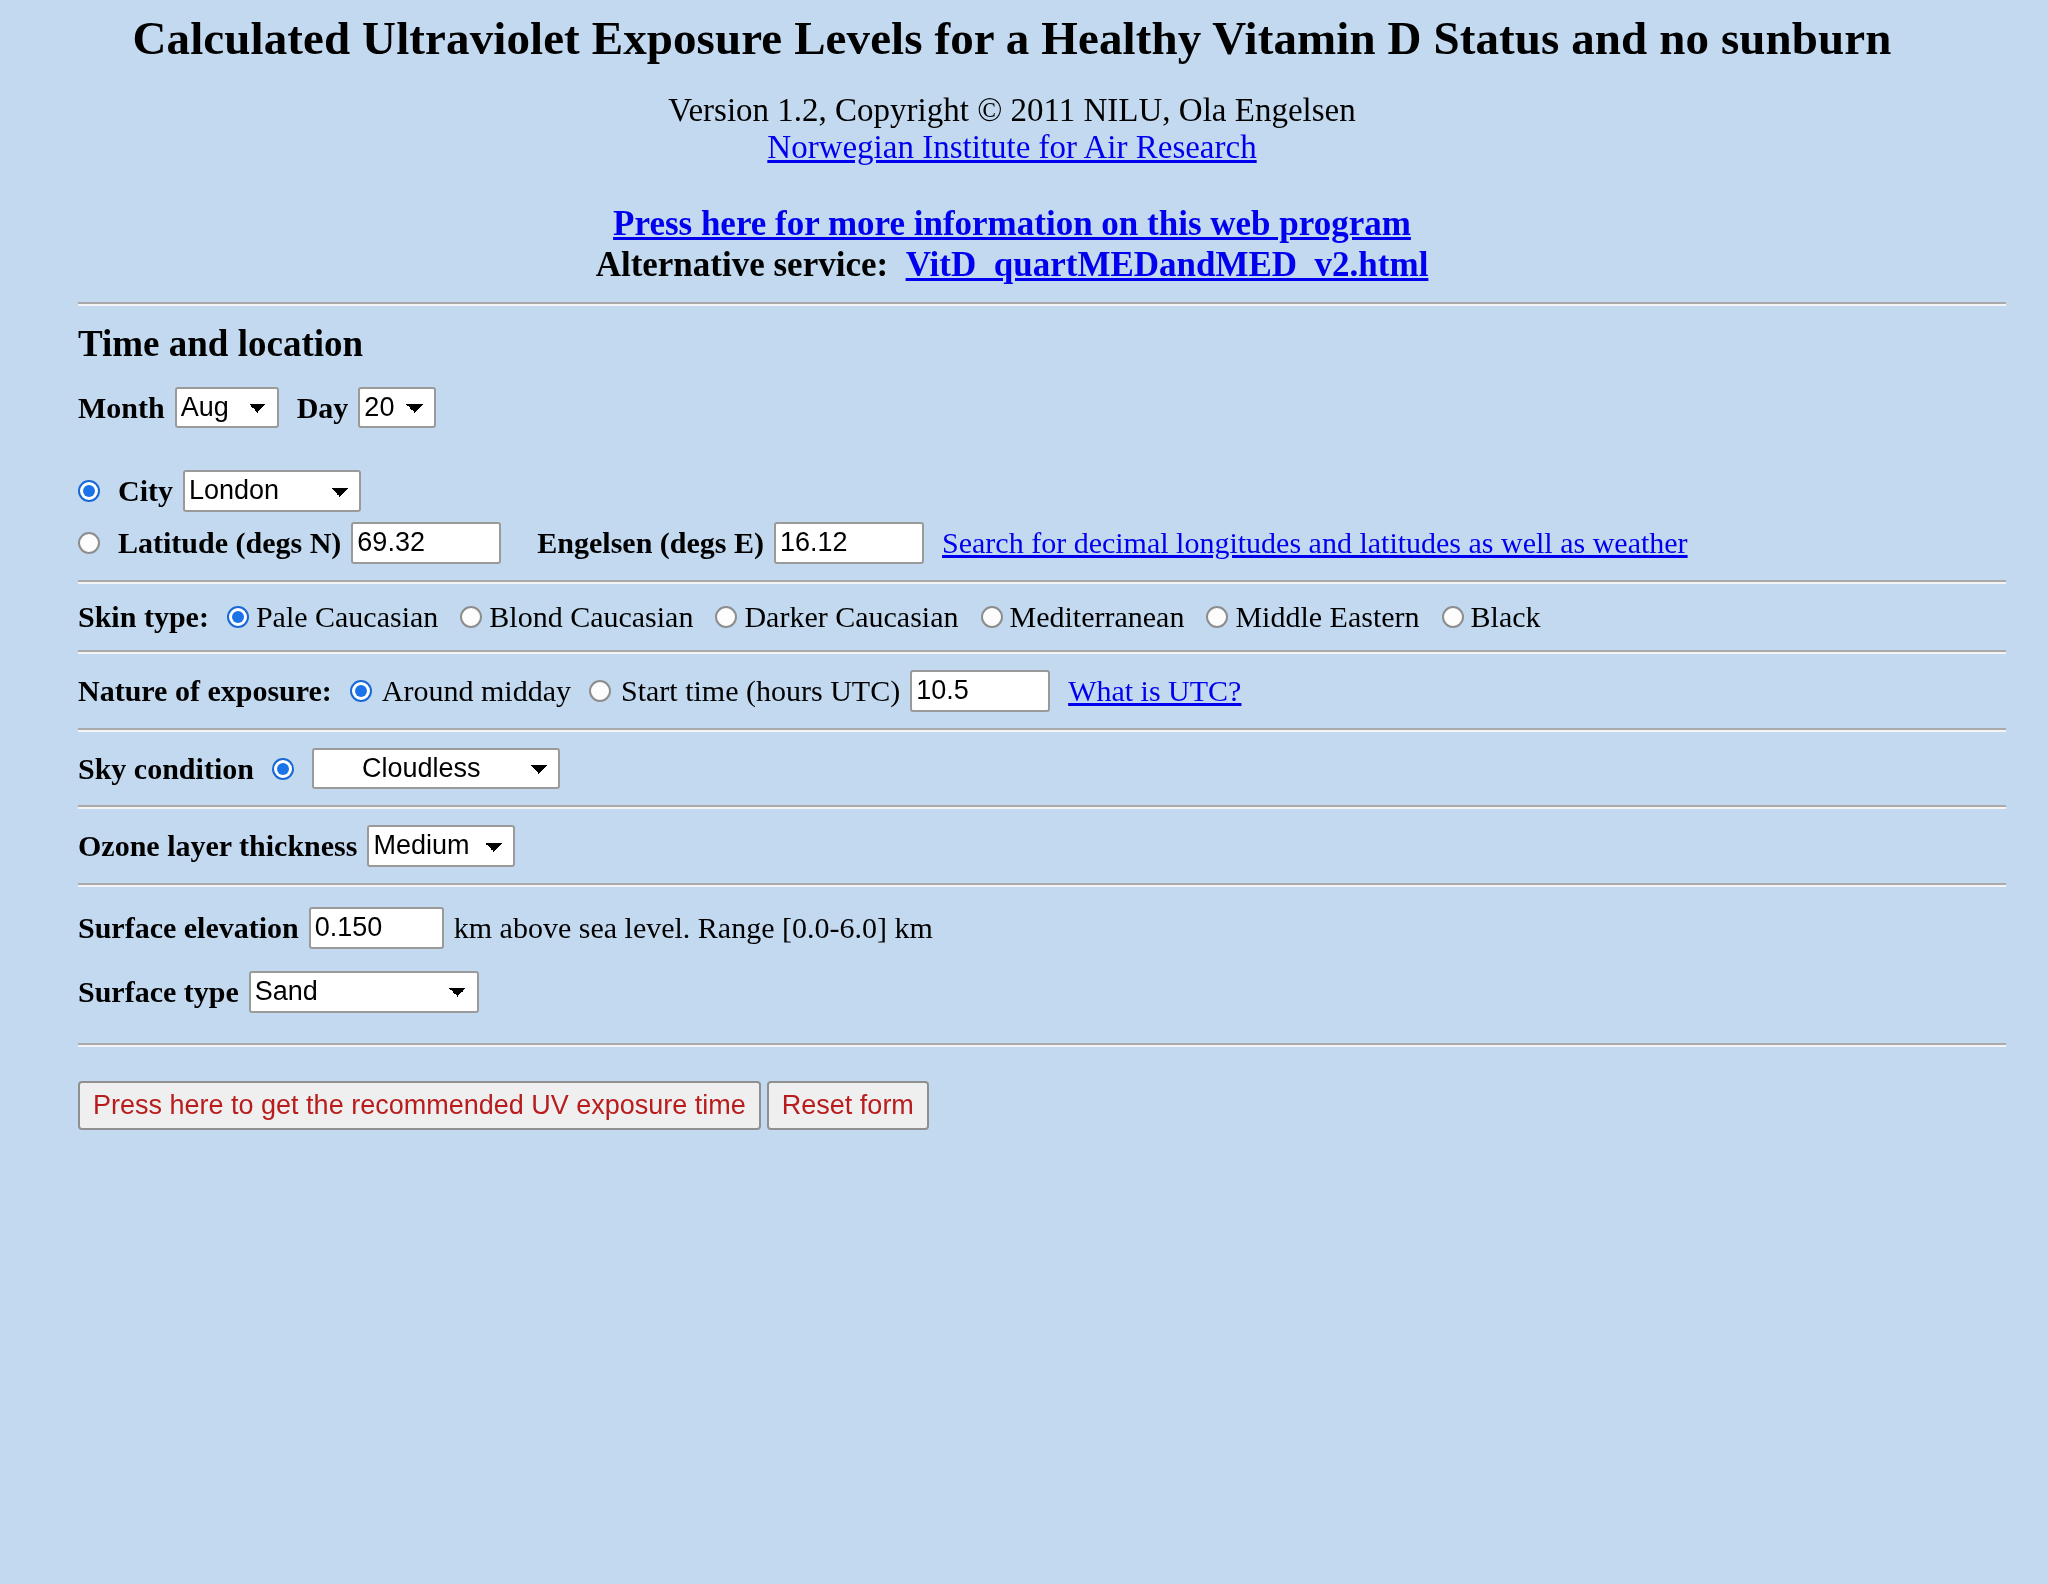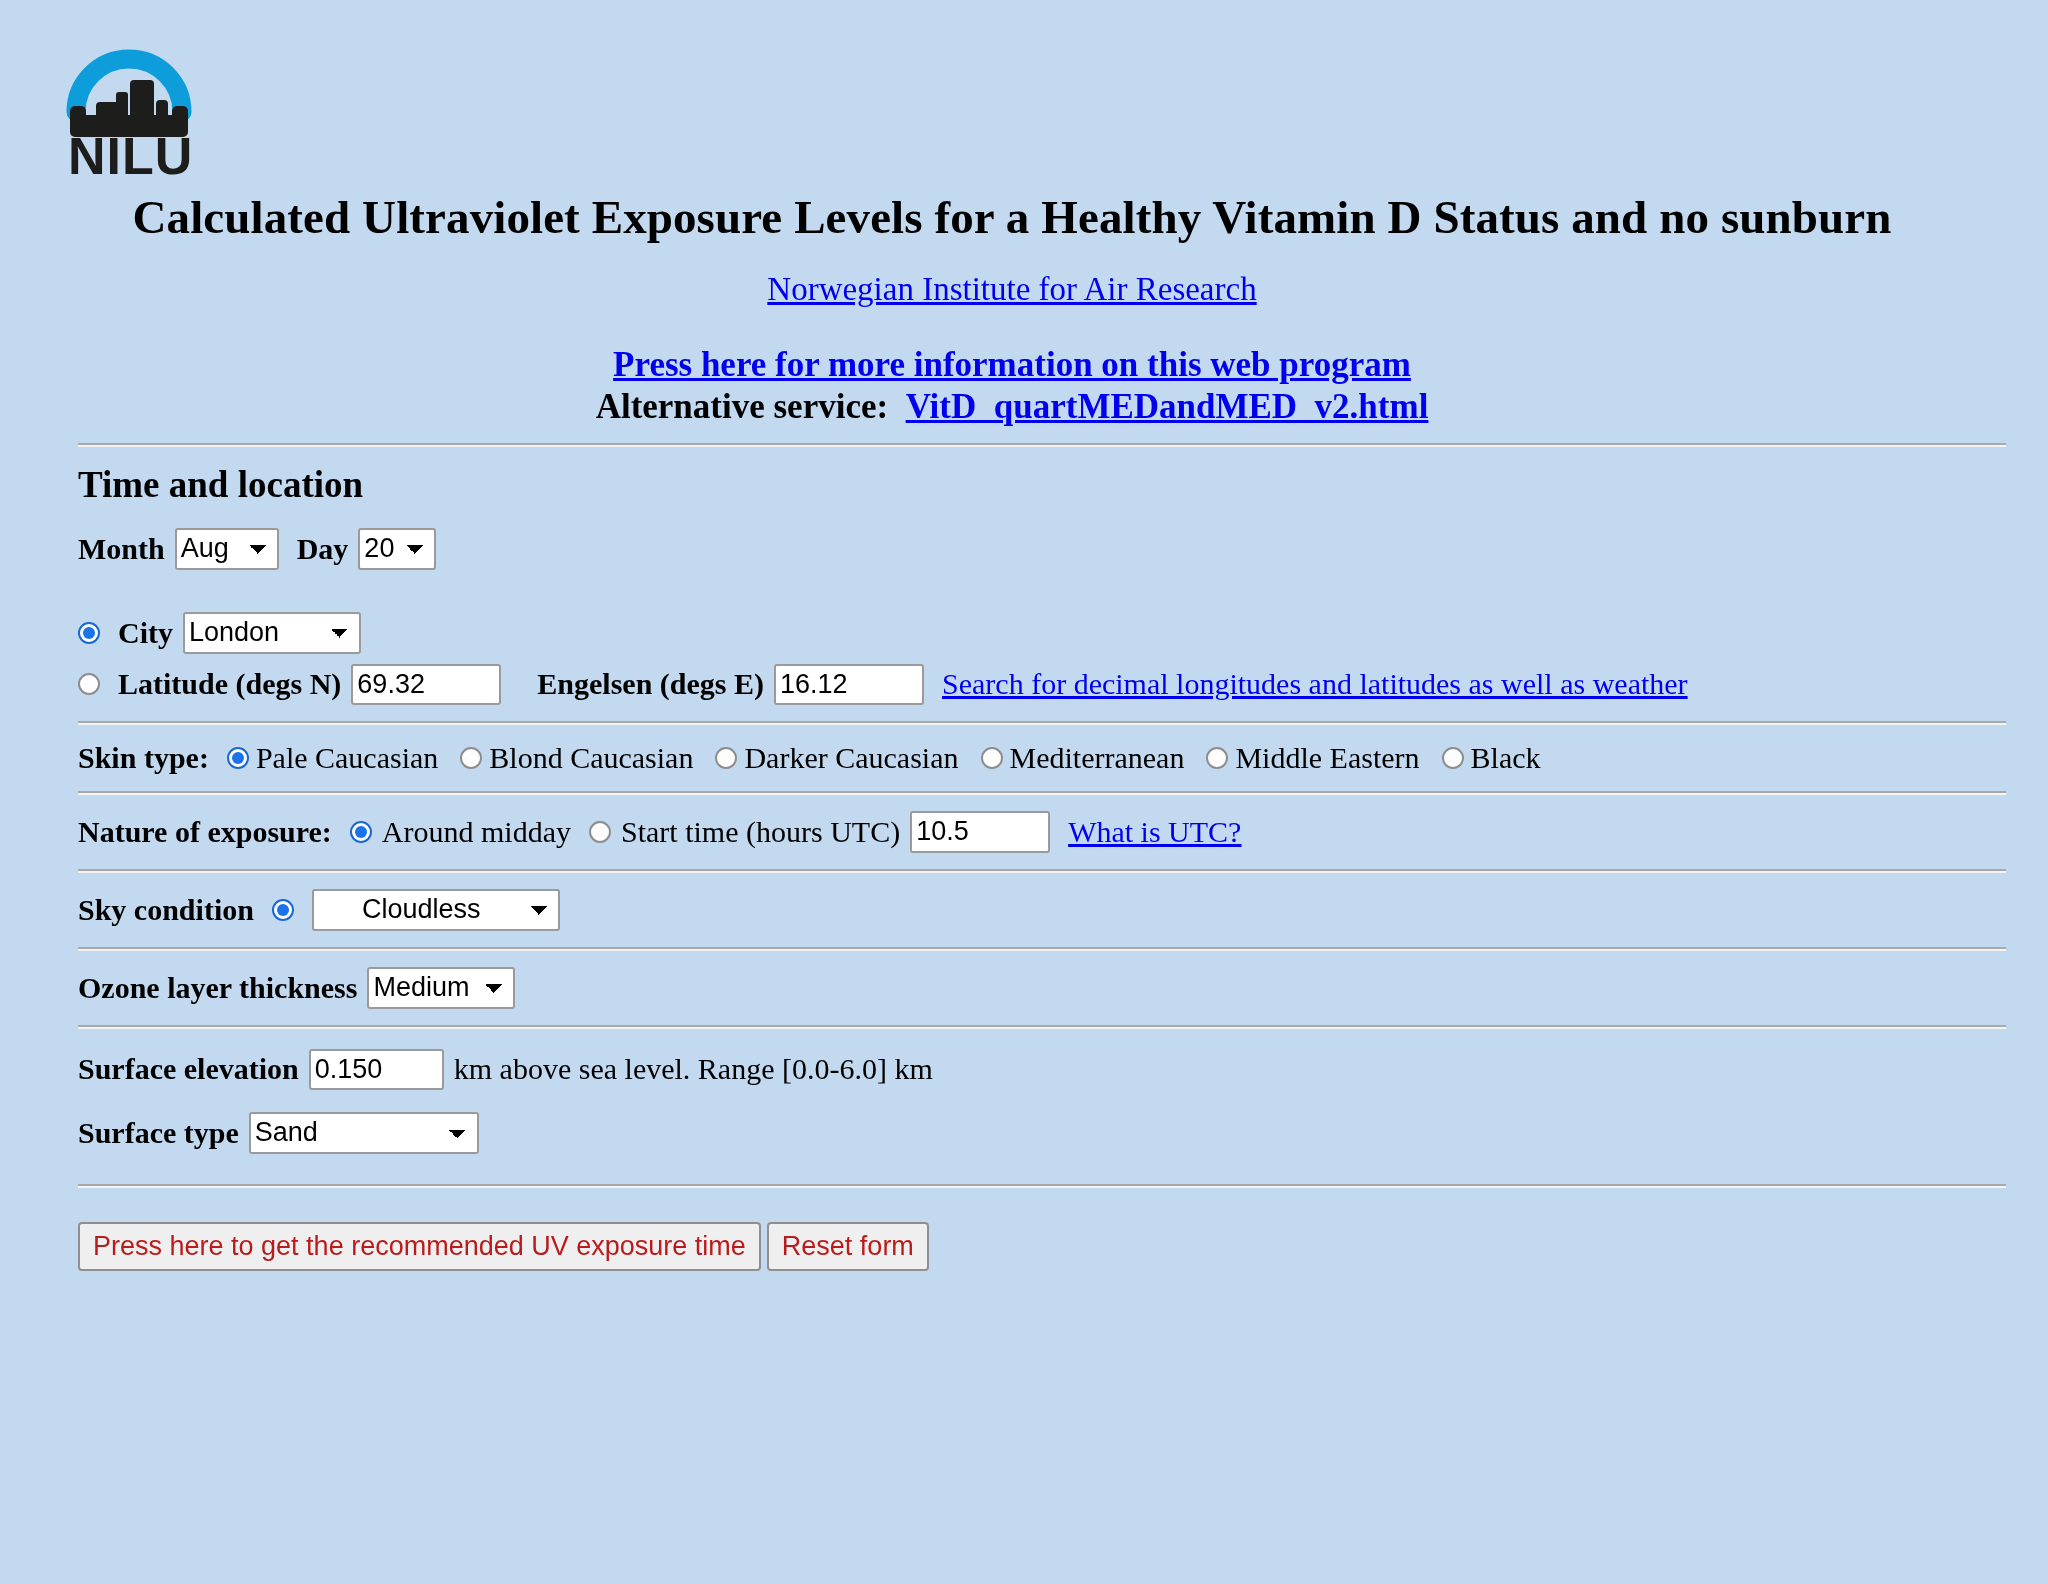--- a/index.html
+++ b/index.html
@@ -188,39 +188,25 @@
     cursor: pointer;
     line-height: 1.2;
   }
   button.btn + button.btn { margin-left: 6px; }
 </style>
 </head>
 <body>
 
 <div class="page">
 
-  <div class="logo">
-    <svg width="160" height="165" viewBox="0 0 160 165">
-      <path d="M14 98 A53 53 0 0 1 120 98" fill="none" stroke="#0d9ddb" stroke-width="19" stroke-linecap="round"></path>
-      <g fill="#1d1d1b">
-        <rect x="8" y="101" width="118" height="22" rx="5"></rect>
-        <rect x="8" y="92" width="16" height="18" rx="5"></rect>
-        <rect x="34" y="88" width="28" height="22" rx="4"></rect>
-        <rect x="54" y="78" width="12" height="30" rx="3"></rect>
-        <rect x="68" y="66" width="24" height="42" rx="4"></rect>
-        <rect x="94" y="86" width="12" height="24" rx="4"></rect>
-        <rect x="110" y="92" width="16" height="18" rx="5"></rect>
-      </g>
-      <text x="6" y="160" font-family="'Liberation Sans', sans-serif" font-size="52" font-weight="bold" fill="#1d1d1b" letter-spacing="1">NILU</text>
-    </svg>
-  </div>
 
   <div class="title">Calculated Ultraviolet Exposure Levels for a Healthy Vitamin D Status and no sunburn</div>
 
   <div class="subtitle">
+    <div>Version 1.2, Copyright © 2011 NILU, Ola Engelsen</div>
     <a class="link">Norwegian Institute for Air Research</a>
   </div>
 
   <div class="bigline">
     <a class="link">Press here for more information on this web program</a>
   </div>
   <div class="altline">
     <span>Alternative service:</span>
     <span>&nbsp;</span><a class="link">VitD_quartMEDandMED_v2.html</a>
   </div>

